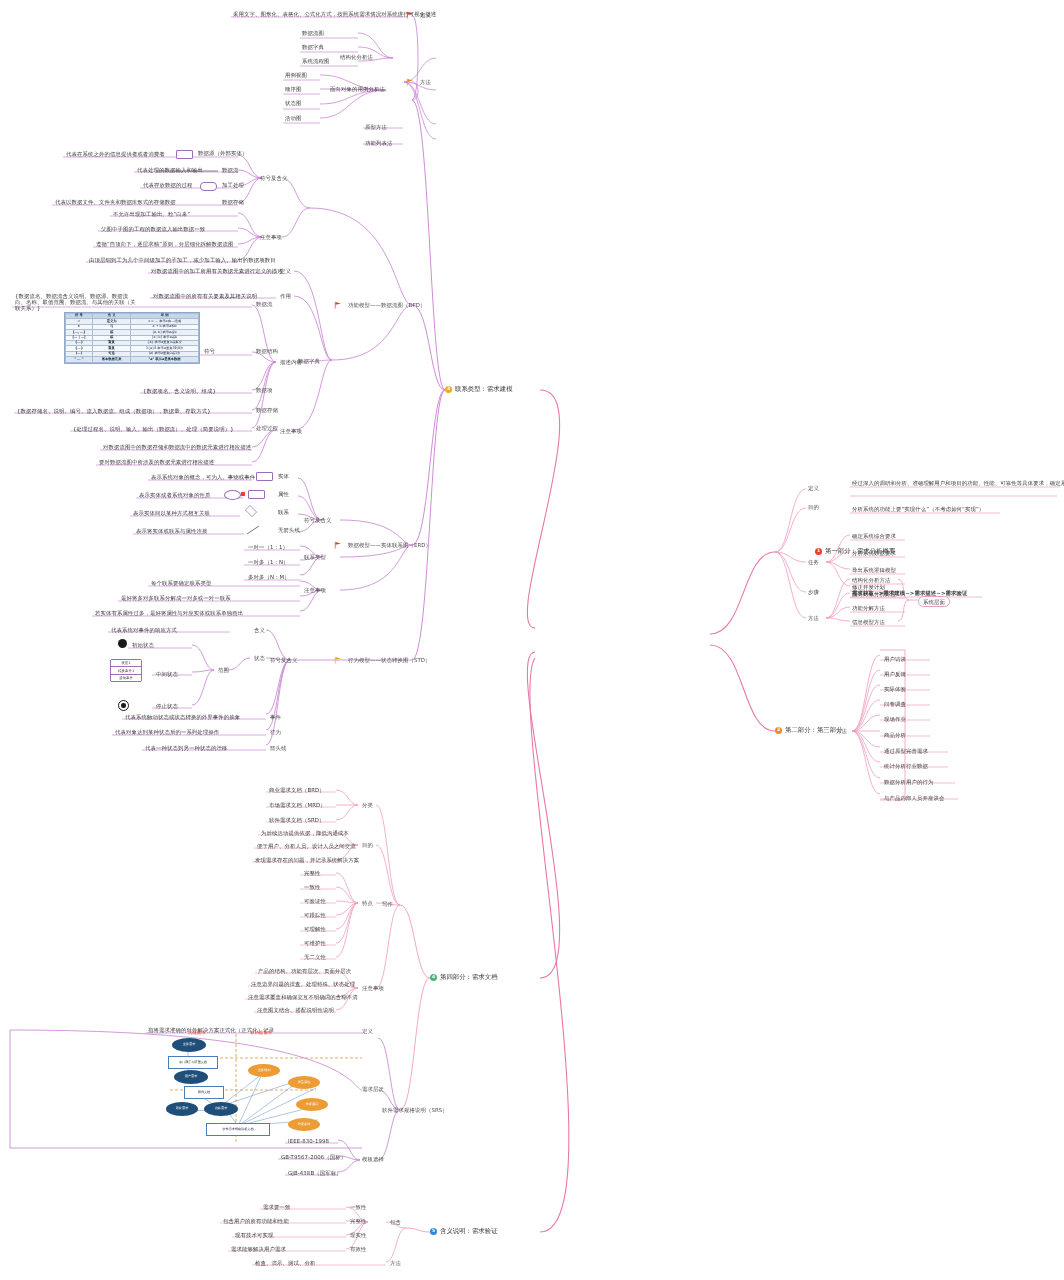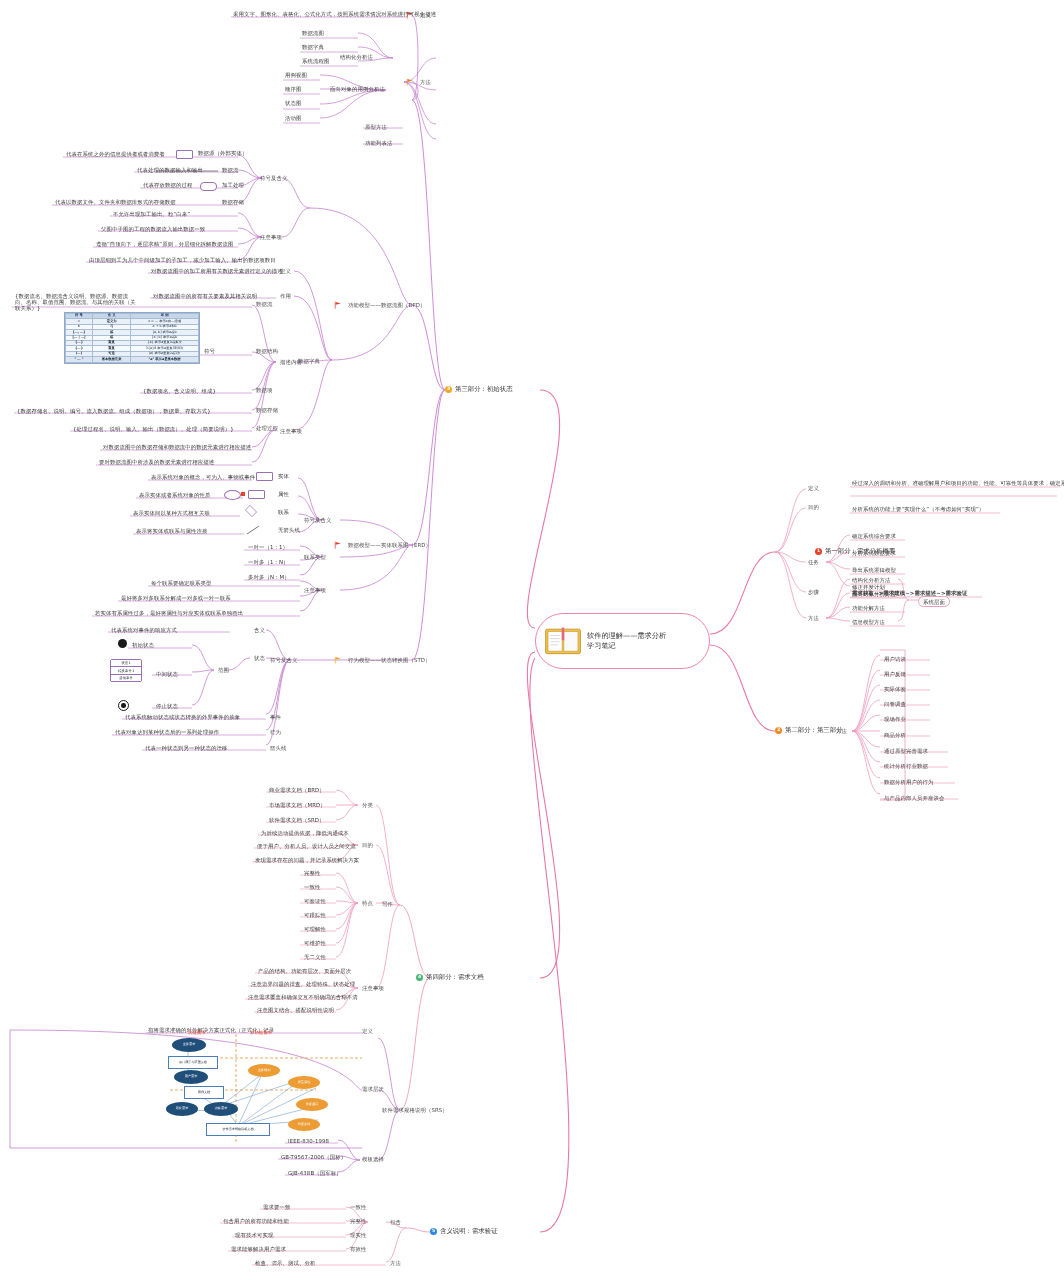--- a/index.html
+++ b/index.html
@@ -419,52 +419,34 @@
     </g>
     <g stroke="#ef9dbe" stroke-width=".65">
       <line x1="260" y1="1209" x2="346" y2="1209"></line>
       <line x1="220" y1="1223" x2="346" y2="1223"></line>
       <line x1="232" y1="1237" x2="346" y2="1237"></line>
       <line x1="228" y1="1251" x2="346" y2="1251"></line>
       <line x1="252" y1="1265" x2="386" y2="1265"></line>
     </g>
   </svg>
 
-  <div class="central">
-    <svg class="book" viewBox="0 0 48 38">
-      <rect x="2" y="4" width="44" height="31" rx="2" fill="#f2c14e" stroke="#c79a28" stroke-width="1.2"></rect>
-      <path d="M5 7 L23 7 L23 32 L5 32 Z" fill="#fff" stroke="#c79a28" stroke-width=".8"></path>
-      <path d="M25 7 L43 7 L43 32 L25 32 Z" fill="#fafafa" stroke="#c79a28" stroke-width=".8"></path>
-      <rect x="22.4" y="2" width="3.2" height="16" fill="#e8657f"></rect>
-      <g stroke="#bbb" stroke-width=".7">
-        <line x1="8" y1="12" x2="20" y2="12"></line>
-          <line x1="8" y1="16" x2="20" y2="16"></line>
-        <line x1="8" y1="20" x2="20" y2="20"></line>
-          <line x1="8" y1="24" x2="18" y2="24"></line>
-      </g>
-    </svg>
-    <div class="txt">
-      <div>软件的理解——需求分析</div>
-      <div>学习笔记</div>
-    </div>
-  </div>
 
   <div class="part" style="left:775px;top:547px;padding-left:40px;">
     <span class="dot" style="background:#e8402a">1</span>
     <span>第一部分：需求分析概要</span>
   </div>
   <div class="part" style="left:775px;top:726px;">
     <span class="dot" style="background:#f08a25">2</span>
     <span>第二部分：第三部分</span>
   </div>
   <div class="part" style="left:445px;top:385px;">
     <span class="dot" style="background:#f0a925">3</span>
-    <span>第三部分：初始状态</span>
+    <span>联系类型：需求建模</span>
   </div>
-  <div class="part" style="left:416px;top:973px;">
+  <div class="part" style="left:430px;top:973px;">
     <span class="dot" style="background:#49b675">4</span>
     <span>第四部分：需求文档</span>
   </div>
   <div class="part" style="left:430px;top:1227px;">
     <span class="dot" style="background:#2d87e0">5</span>
     <span>含义说明：需求验证</span>
   </div>
 
   <div class="node lbl" style="left:806px;top:484px;">定义</div>
   <div class="node" style="left:850px;top:479px;">经过深入的调研和分析、准确理解用户和项目的功能、性能、可靠性等具体要求，确定系统的框架过程</div>

